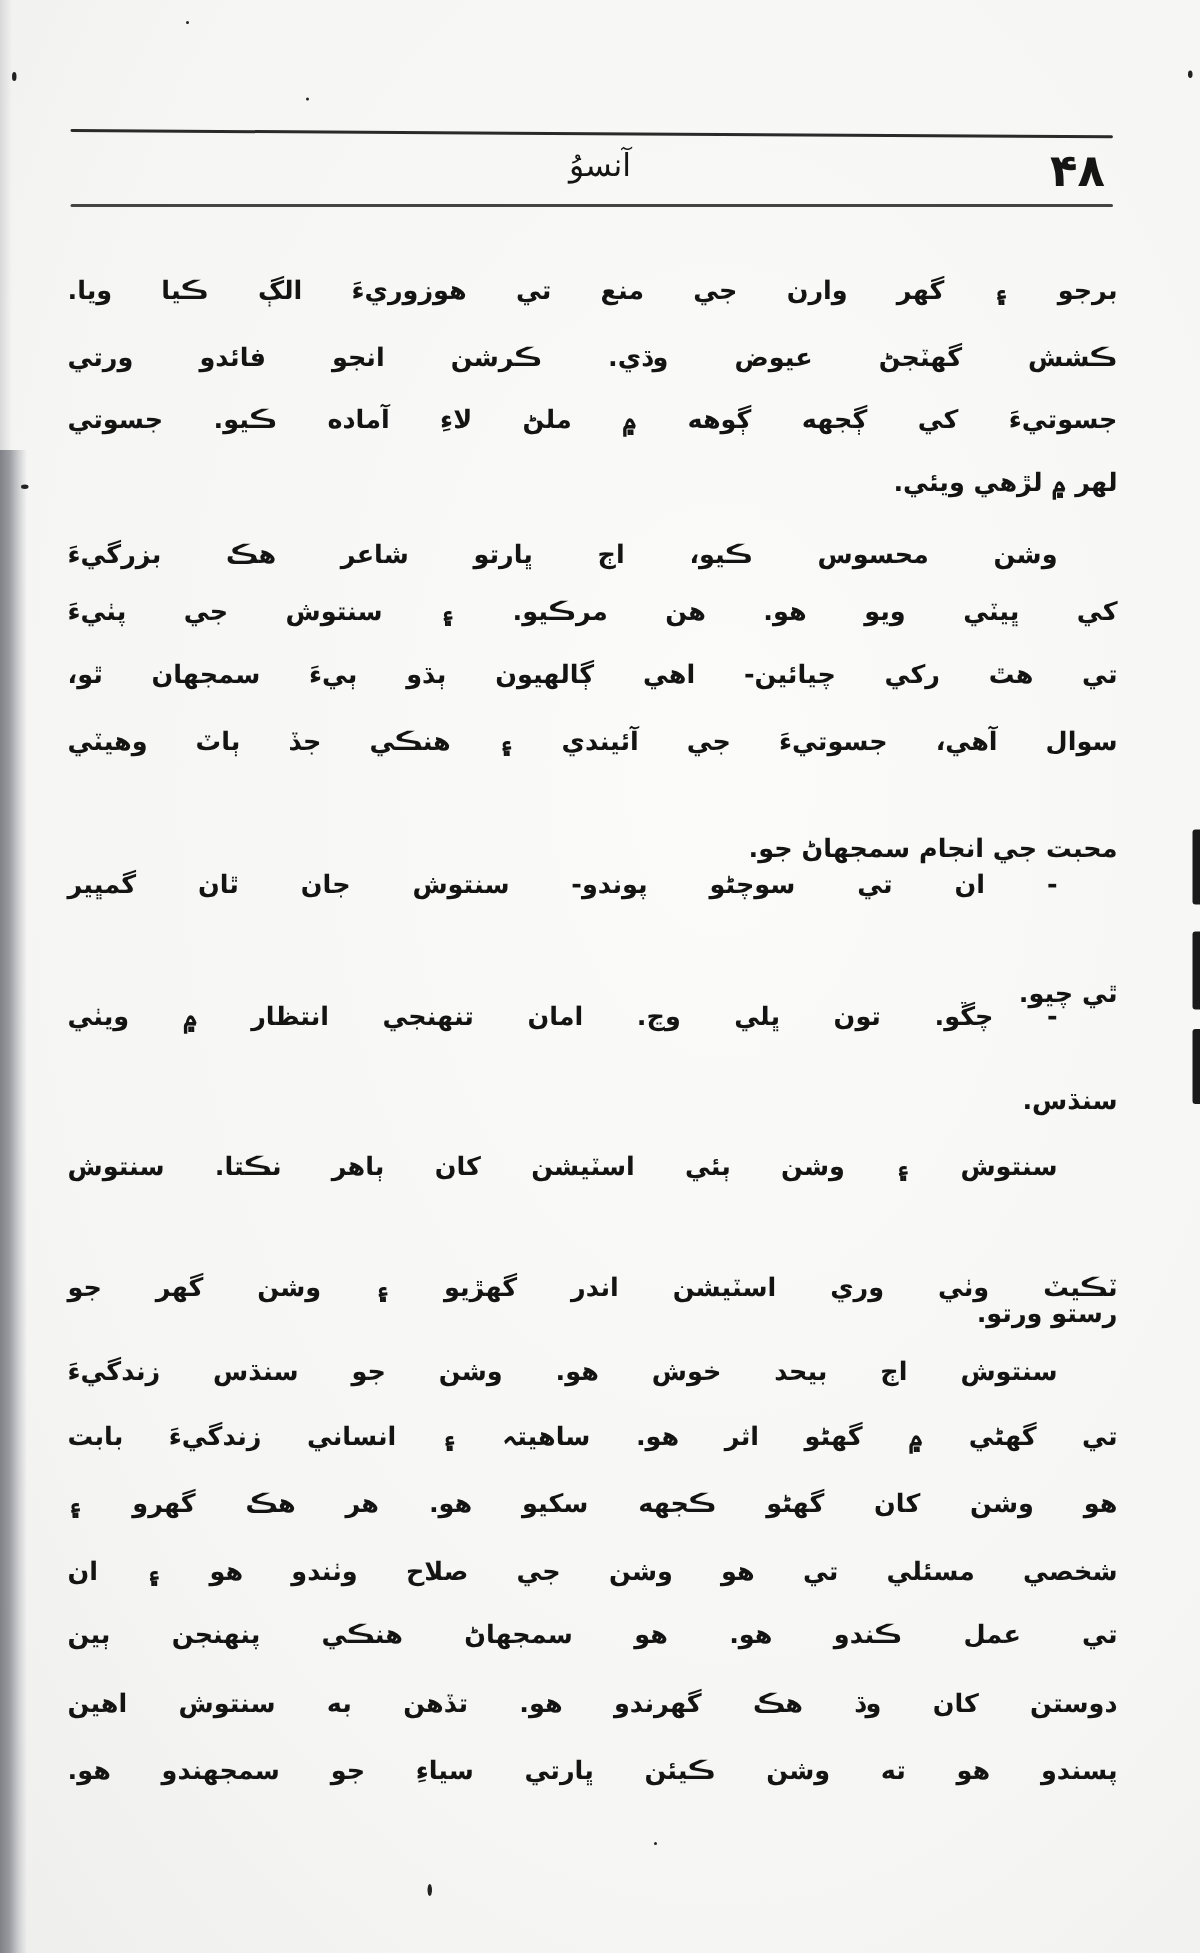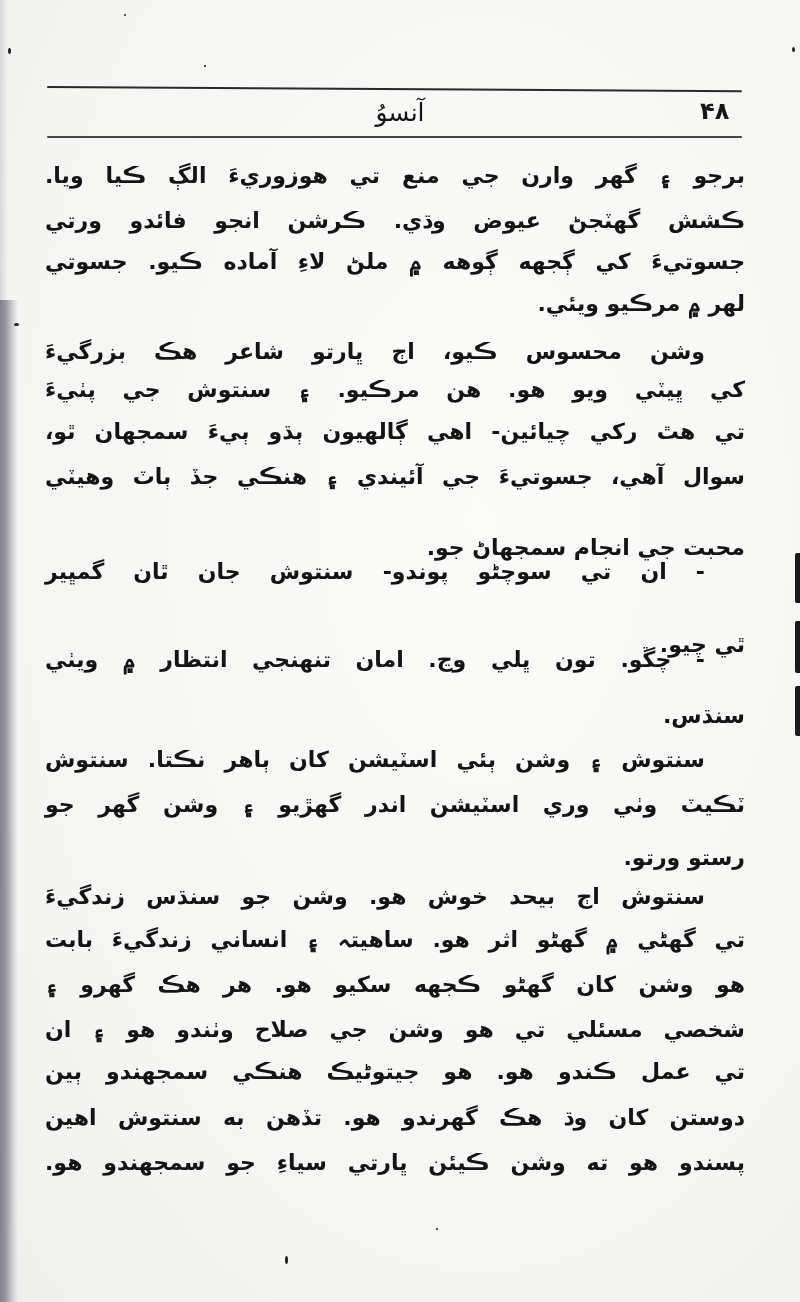--- a/index.html
+++ b/index.html
@@ -55,53 +55,54 @@
     }
     .rule.top { top: 86px; transform: rotate(0.35deg); transform-origin: left; }
     .rule.bottom { top: 136px; height: 1.5px; background: #444; }
     .header-title {
       position: absolute;
       top: 98px;
       left: 0;
       width: 800px;
       text-align: center;
       font-family: "DejaVu Sans", sans-serif;
-      font-size: 25px;
+      font-size: 21px;
       direction: rtl;
     }
     .page-number {
       position: absolute;
       top: 97px;
       left: 700px;
       font-family: "DejaVu Sans", sans-serif;
-      font-size: 24px;
+      font-size: 30px;
       font-weight: bold;
       direction: rtl;
     }
     .text-block {
       position: absolute;
       left: 45px;
       width: 700px;
       top: 0;
     }
     .line {
       position: absolute;
       left: 0;
       width: 700px;
       direction: rtl;
       unicode-bidi: embed;
       font-family: "DejaVu Sans", sans-serif;
-      font-size: 22px;
+      font-size: 17px;
       font-weight: bold;
       line-height: 36px;
       height: 36px;
       white-space: nowrap;
       text-align: justify;
       text-align-last: justify;
       color: #141414;
+      margin-top: 18px;
     }
     .line.indent { padding-right: 40px; width: 660px; }
     .line.last { text-align-last: right; }
     .speck {
       position: absolute;
       background: #222;
       border-radius: 50%;
     }
   </style>
 </head>
@@ -118,43 +119,43 @@
   <div class="rule top"></div>
   <div class="header-title">آنسوُ</div>
   <div class="page-number">۴۸</div>
   <div class="rule bottom"></div>
 
   <div class="text-block">
 
     <div class="line" style="top:158px;">برجو ۽ گهر وارن جي منع تي هوزوريءَ الڳ ڪيا ويا.</div>
     <div class="line" style="top:203px;">ڪشش گهٽجڻ عيوض وڌي. ڪرشن انجو فائدو ورتي</div>
     <div class="line" style="top:244px;">جسوتيءَ کي ڳجهه ڳوهه ۾ ملڻ لاءِ آماده ڪيو. جسوتي</div>
-    <div class="line last" style="top:286px;">لهر ۾ مرڪيو ويئي.</div>
+    <div class="line last" style="top:286px;">لهر ۾ لڙهي ويئي.</div>
 
     <div class="line indent" style="top:334px;">وشن محسوس ڪيو، اڄ ڀارتو شاعر هڪ بزرگيءَ</div>
     <div class="line" style="top:372px;">کي ڀيٽي ويو هو. هن مرڪيو. ۽ سنتوش جي پٺيءَ</div>
     <div class="line" style="top:414px;">تي هٿ رکي چيائين- اهي ڳالهيون ٻڌو ٻيءَ سمجهان ٿو،</div>
     <div class="line" style="top:459px;">سوال آهي، جسوتيءَ جي آئيندي ۽ هنڪي جڏ ٻاٽ وهيٽي</div>
     <div class="line last" style="top:530px;">محبت جي انجام سمجهاڻ جو.</div>
 
     <div class="line indent" style="top:554px;">- ان تي سوچڻو پوندو- سنتوش جان ٿان گمڀير</div>
     <div class="line last" style="top:627px;">ٿي چيو.</div>
 
     <div class="line indent" style="top:642px;">- چڱو. تون ڀلي وڃ. امان تنهنجي انتظار ۾ ويٺي</div>
     <div class="line last" style="top:698px;">سنڌس.</div>
 
     <div class="line indent" style="top:742px;">سنتوش ۽ وشن ٻئي اسٽيشن کان ٻاهر نڪتا. سنتوش</div>
-    <div class="line" style="top:787px;">ٽڪيٽ وٺي وري اسٽيشن اندر گهڙيو ۽ وشن گهر جو</div>
+    <div class="line" style="top:823px;">ٽڪيٽ وٺي وري اسٽيشن اندر گهڙيو ۽ وشن گهر جو</div>
     <div class="line last" style="top:840px;">رستو ورتو.</div>
 
     <div class="line indent" style="top:879px;">سنتوش اڄ بيحد خوش هو. وشن جو سنڌس زندگيءَ</div>
     <div class="line" style="top:922px;">تي گهڻي ۾ گهڻو اثر هو. ساهيتہ ۽ انساني زندگيءَ بابت</div>
     <div class="line" style="top:967px;">هو وشن کان گهڻو ڪجهه سکيو هو. هر هڪ گهرو ۽</div>
     <div class="line" style="top:1012px;">شخصي مسئلي تي هو وشن جي صلاح وٺندو هو ۽ ان</div>
-    <div class="line" style="top:1054px;">تي عمل ڪندو هو. هو جيتوڻيڪ هنڪي سمجهندو ٻين</div>
+    <div class="line" style="top:1054px;">تي عمل ڪندو هو. هو سمجهاڻ هنڪي پنهنجن ٻين</div>
     <div class="line" style="top:1100px;">دوستن کان وڌ هڪ گهرندو هو. تڏهن به سنتوش اهين</div>
     <div class="line" style="top:1145px;">پسندو هو ته وشن ڪيئن ڀارتي سياءِ جو سمجهندو هو.</div>
   </div>
 
   <div class="speck" style="left:8px;top:48px;width:3px;height:6px;"></div>
   <div class="speck" style="left:792px;top:47px;width:3px;height:5px;"></div>
   <div class="speck" style="left:124px;top:14px;width:2px;height:2px;"></div>
   <div class="speck" style="left:204px;top:65px;width:2px;height:2px;"></div>
   <div class="speck" style="left:14px;top:323px;width:5px;height:3px;"></div>
   <div class="speck" style="left:285px;top:1256px;width:3px;height:8px;"></div>

